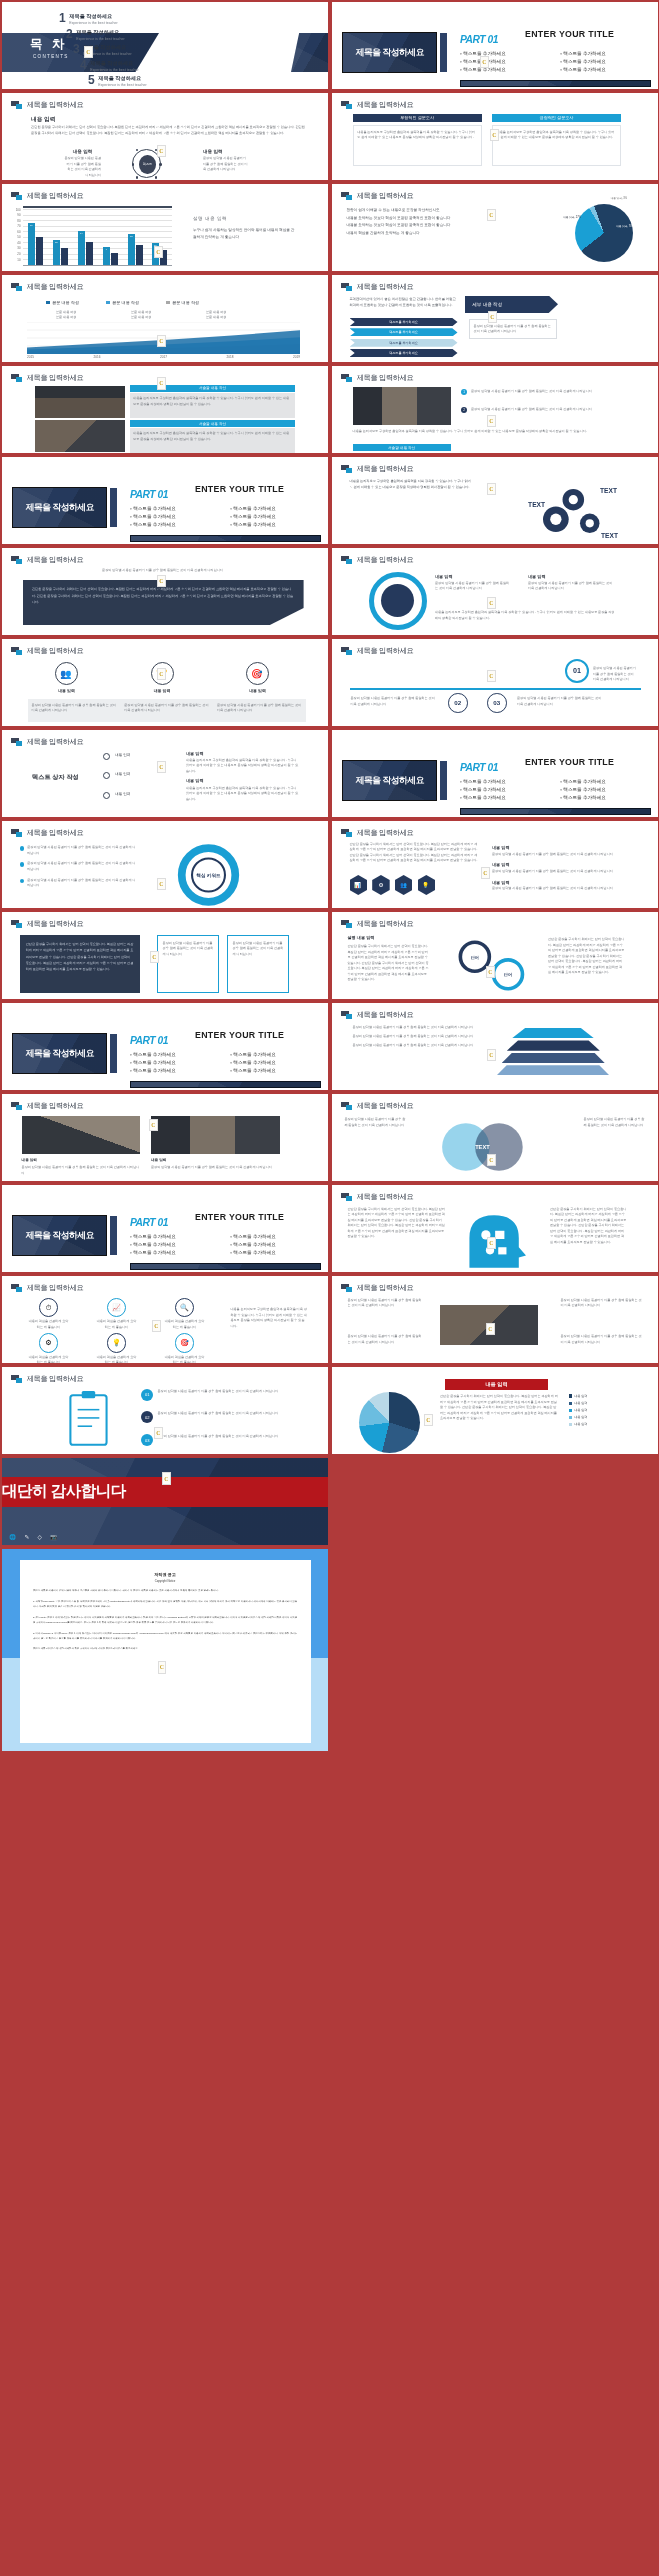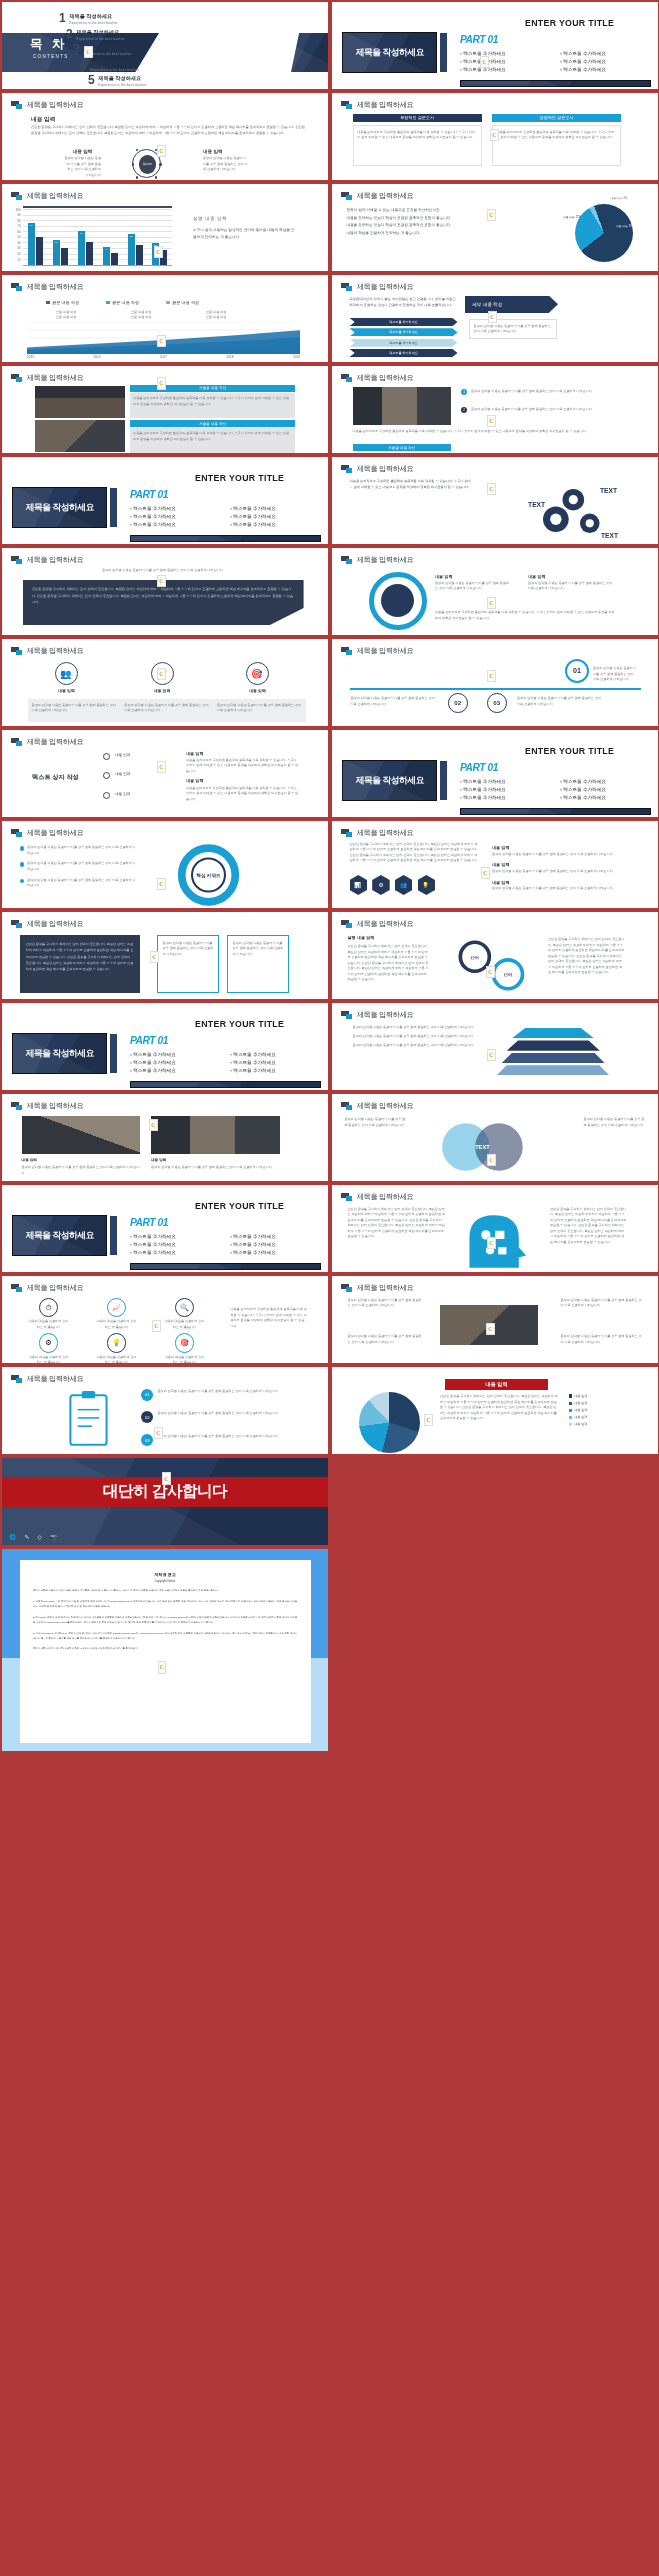--- a/index.html
+++ b/index.html
@@ -25,21 +25,21 @@
      linear-gradient(27deg, rgba(255,255,255,.05) 0 48%, transparent 48.2%),
      #25395c;
   }
 
   
   .pd-box { position:absolute; left:10.3px; top:30px; width:95px; height:41px; display:flex; align-items:center; justify-content:center;
             border:1px solid #111; }
   .pd-box span { color:#fff; font-size:8.8px; font-weight:700; letter-spacing:-0.5px; }
   .pd-bar { position:absolute; left:108px; top:31px; width:7.2px; height:39px; background:#2d4268; }
   .pd-part { position:absolute; left:128px; top:32px; font-size:10.3px; font-weight:900; font-style:italic; color:#1a9fd4; letter-spacing:-0.5px; }
-  .pd-en { position:absolute; left:193px; top:16px; font-size:8.8px; font-weight:700; color:#1d1d1d; letter-spacing:0.3px; }
+  .pd-en { position:absolute; left:193px; top:27px; font-size:8.8px; font-weight:700; color:#1d1d1d; letter-spacing:0.3px; }
   .pd-list { position:absolute; left:128px; top:49px; width:191px; display:grid; grid-template-columns:1fr 1fr; gap:3.1px 9.3px; }
   .pd-list div { font-size:4.6px; color:#222; white-space:nowrap; }
   .pd-list div::before { content:"▫"; display:inline-block; margin-right:1.5px; color:#111; font-size:4.6px; }
   .pd-strip { position:absolute; left:128px; top:78px; width:191px; height:6.7px; border:0.5px solid #0c1420; }
   .p  { font-size:3.2px; color:#55595f; line-height:1.85; }
   .pc { font-size:3.1px; color:#6a6e74; line-height:1.8; }
 
   
   .axis { position:absolute; border-top:0.5px solid #e2e2e2; left:0; right:0; }
   .ytick { position:absolute; font-size:2.8px; color:#666; text-align:right; width:7.2px; }
@@ -67,21 +67,21 @@
      linear-gradient(180deg,#2e3238 0 38%, #5b5148 38% 100%),
      #3a3d42; }
   .photo.p2 { background:
      linear-gradient(135deg,#6d6257 0 50%,#3c3f45 50% 100%); }
   .photo.p3 { background:
      linear-gradient(90deg,#2b2f36 0 30%,#7a7065 30% 65%,#3b3f46 65% 100%); }
   .photo.p4 { background:
      linear-gradient(200deg,#8d8377 0 45%,#33373d 45% 100%); }
 
   
-  .ty-red { position:absolute; left:0; right:0; top:18.5px; height:30px; background:#b5161c; display:flex; align-items:center; justify-content:center; }
+  .ty-red { position:absolute; left:0; right:0; top:18.5px; height:30px; background:#b5161c; display:flex; align-items:center; }
   .ty-red span { color:#fff; font-size:15.5px; font-weight:900; letter-spacing:-0.5px; }
   .ty-icons { position:absolute; left:7.2px; bottom:5.2px; display:flex; gap:8.2px; color:#fff; font-size:5.7px; opacity:.9; }
 
   
   .cp-outer { width:330px; height:206px; border:2.1px solid #b03a3a; background:#4a9fe8; position:relative; }
   .cp-outer .lower { position:absolute; left:0; right:0; bottom:0; height:46%; background:#b6ddf7; }
   .cp-paper { position:absolute; left:17.5px; top:11.3px; right:17.5px; bottom:8.2px; background:#fff; padding:11.3px 13.4px; }
   .cp-h { text-align:center; font-size:4.1px; color:#222; font-weight:700; }
   .cp-s { text-align:center; font-size:2.8px; color:#444; margin-top:2.1px; }
   .cp-p { font-size:2.4px; color:#333; line-height:2.1; margin-top:5.7px; text-align:justify; }

